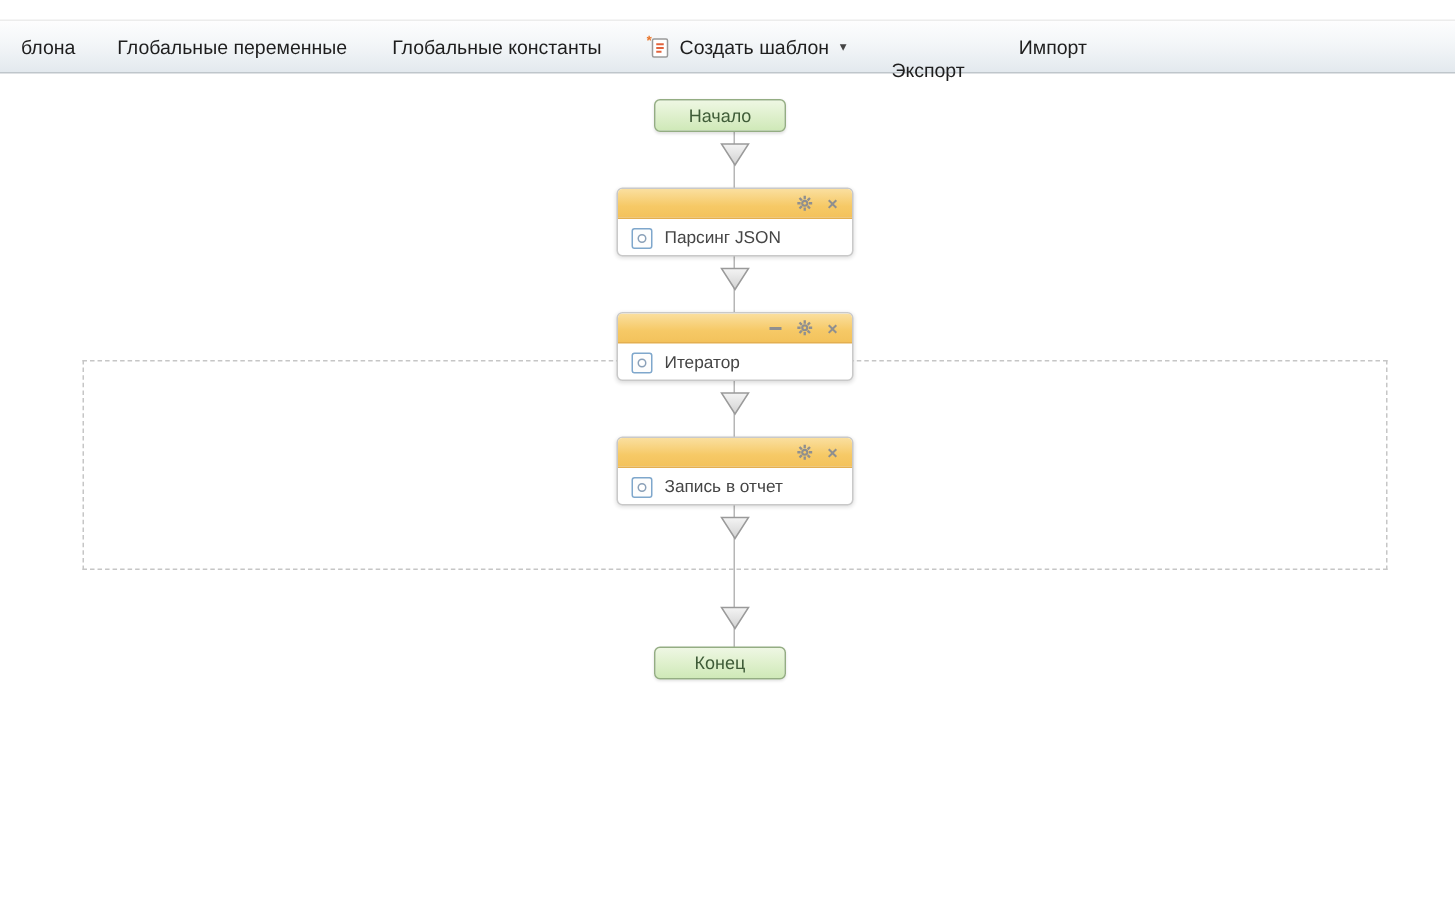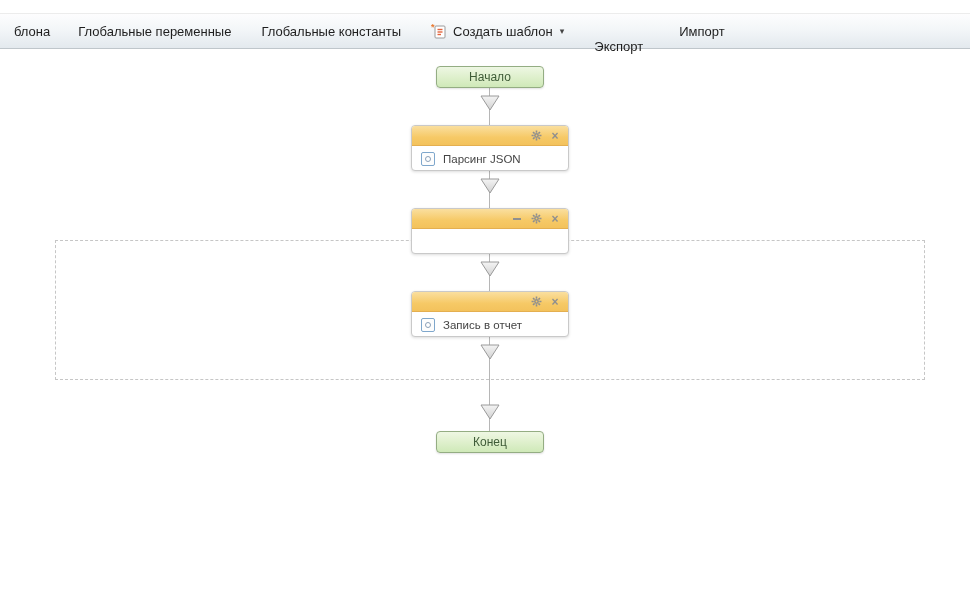--- a/index.html
+++ b/index.html
@@ -34,21 +34,21 @@
     position:absolute; left:55px; top:240px; width:870px; height:140px;
     border:1px dashed #c6c6c6; z-index:1;
   }
   .connector-line {
     position:absolute; left:489px; top:88px; width:1px; height:344px;
     background:#b6b6b6; z-index:2;
   }
   .arrow { position:absolute; left:479px; width:22px; height:17px; z-index:3; }
 
   .terminal-node {
-    position:absolute; left:436px; width:108px; height:22px; z-index:4;
+    position:absolute; left:436px; width:88px; height:22px; z-index:4;
     background:linear-gradient(to bottom, #eef7e3 0%, #dff0cd 50%, #cfe9b8 100%);
     border:1px solid #94ad83; border-radius:4px;
     display:flex; align-items:center; justify-content:center;
     font-size:12px; color:#3f5c38;
     box-shadow:0 1px 2px rgba(0,0,0,0.12);
   }
 
   .action-node {
     position:absolute; left:411px; width:158px; height:46px; z-index:4;
     background:#fff; border:1px solid #c9c9c9; border-radius:4px;
@@ -204,20 +204,26 @@
                 <line x1="3.9" y1="8.1" x2="2.2" y2="9.8"></line>
               </g>
               <circle cx="6" cy="6" r="2.6" fill="#8f8f8f"></circle>
               <circle cx="6" cy="6" r="1" fill="#f6c966"></circle>
             </svg>
         </span>
         <span class="hdr-btn">
             <span class="close-x">×</span>
           </span>
       </div>
+      <div class="node-body">
+        <span class="type-icon">
+            <i></i>
+          </span>
+        <span class="node-title">Итератор</span>
+      </div>
     </div>
 
     <div class="action-node" style="top:291px">
       <div class="node-header">
         <span class="hdr-btn">
           <svg width="11" height="11" viewBox="0 0 12 12">
               <g stroke="#8f8f8f" stroke-width="1.7">
                 <line x1="6" y1="0.6" x2="6" y2="3"></line>
                 <line x1="6" y1="9" x2="6" y2="11.4"></line>
                 <line x1="0.6" y1="6" x2="3" y2="6"></line>

